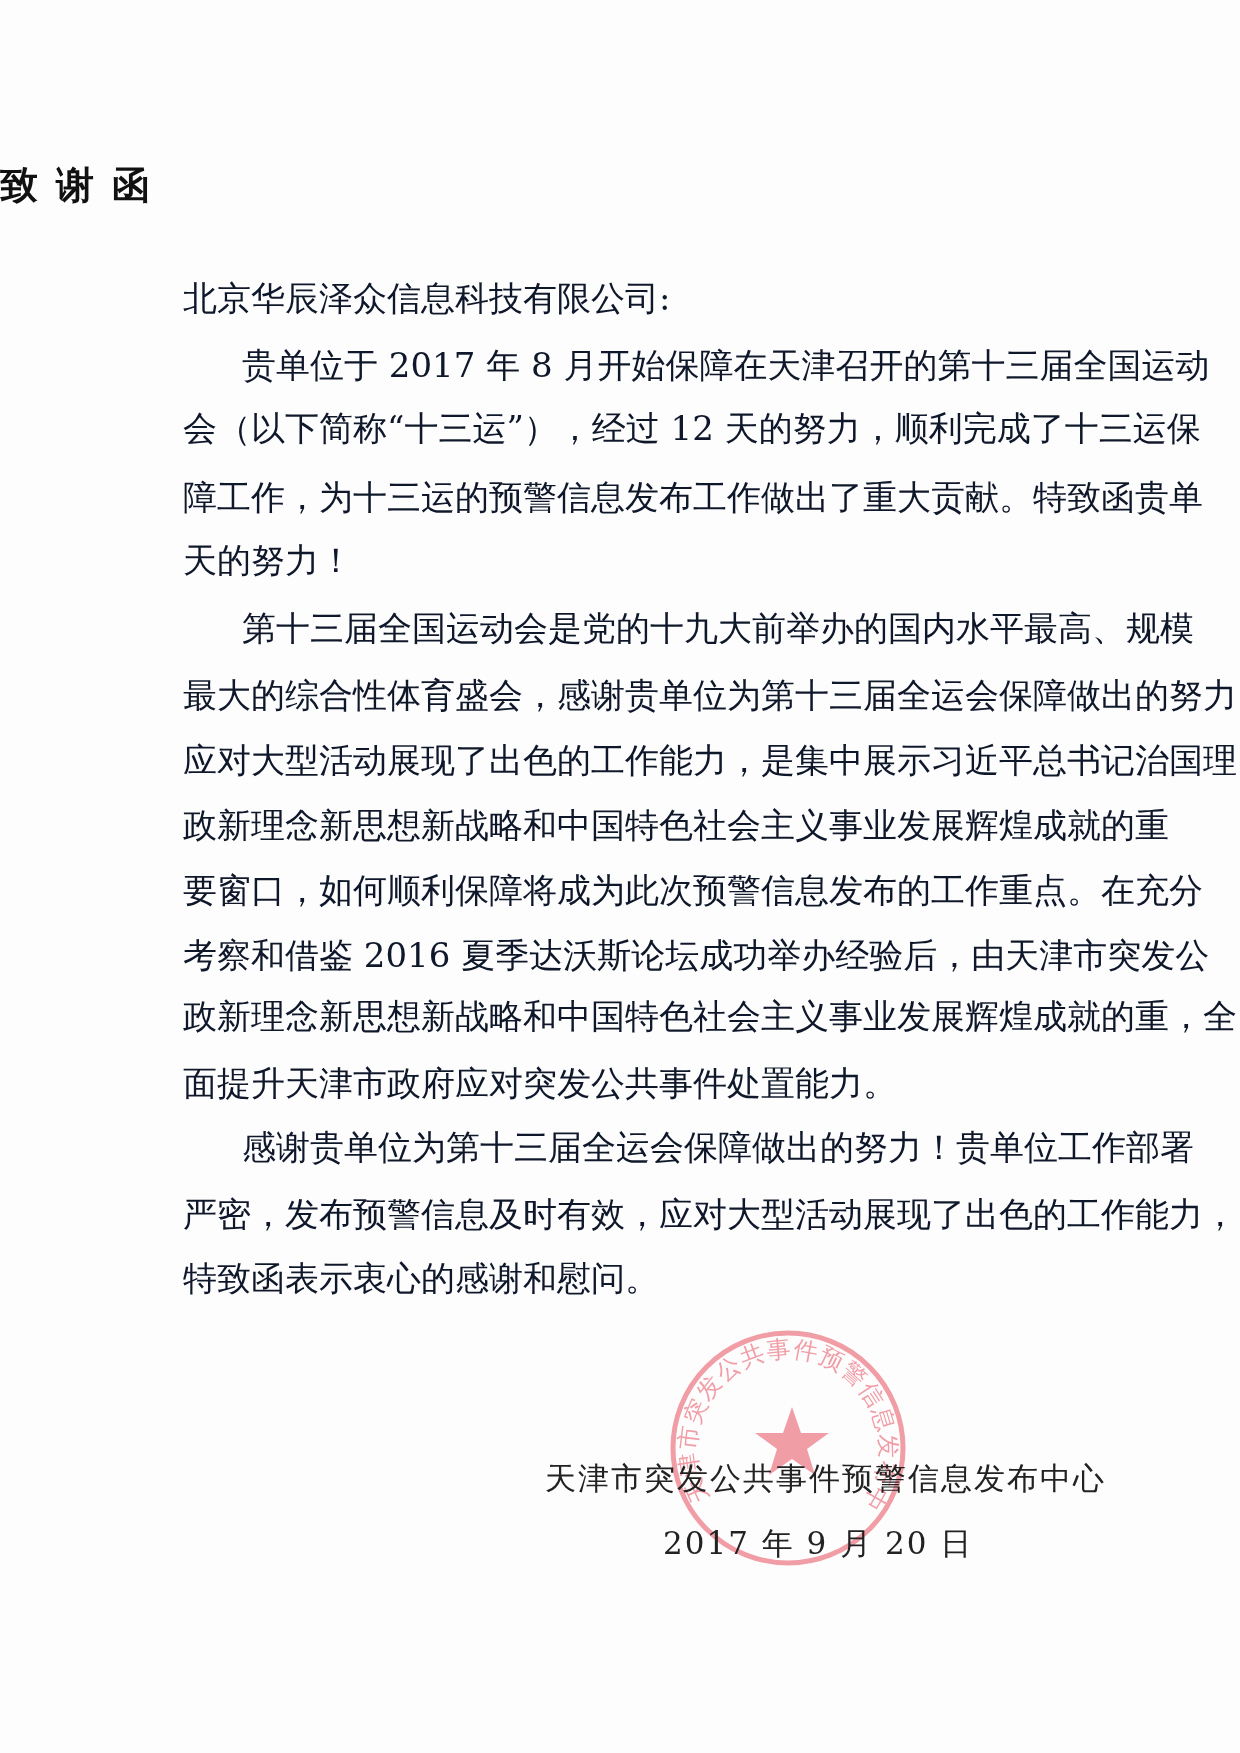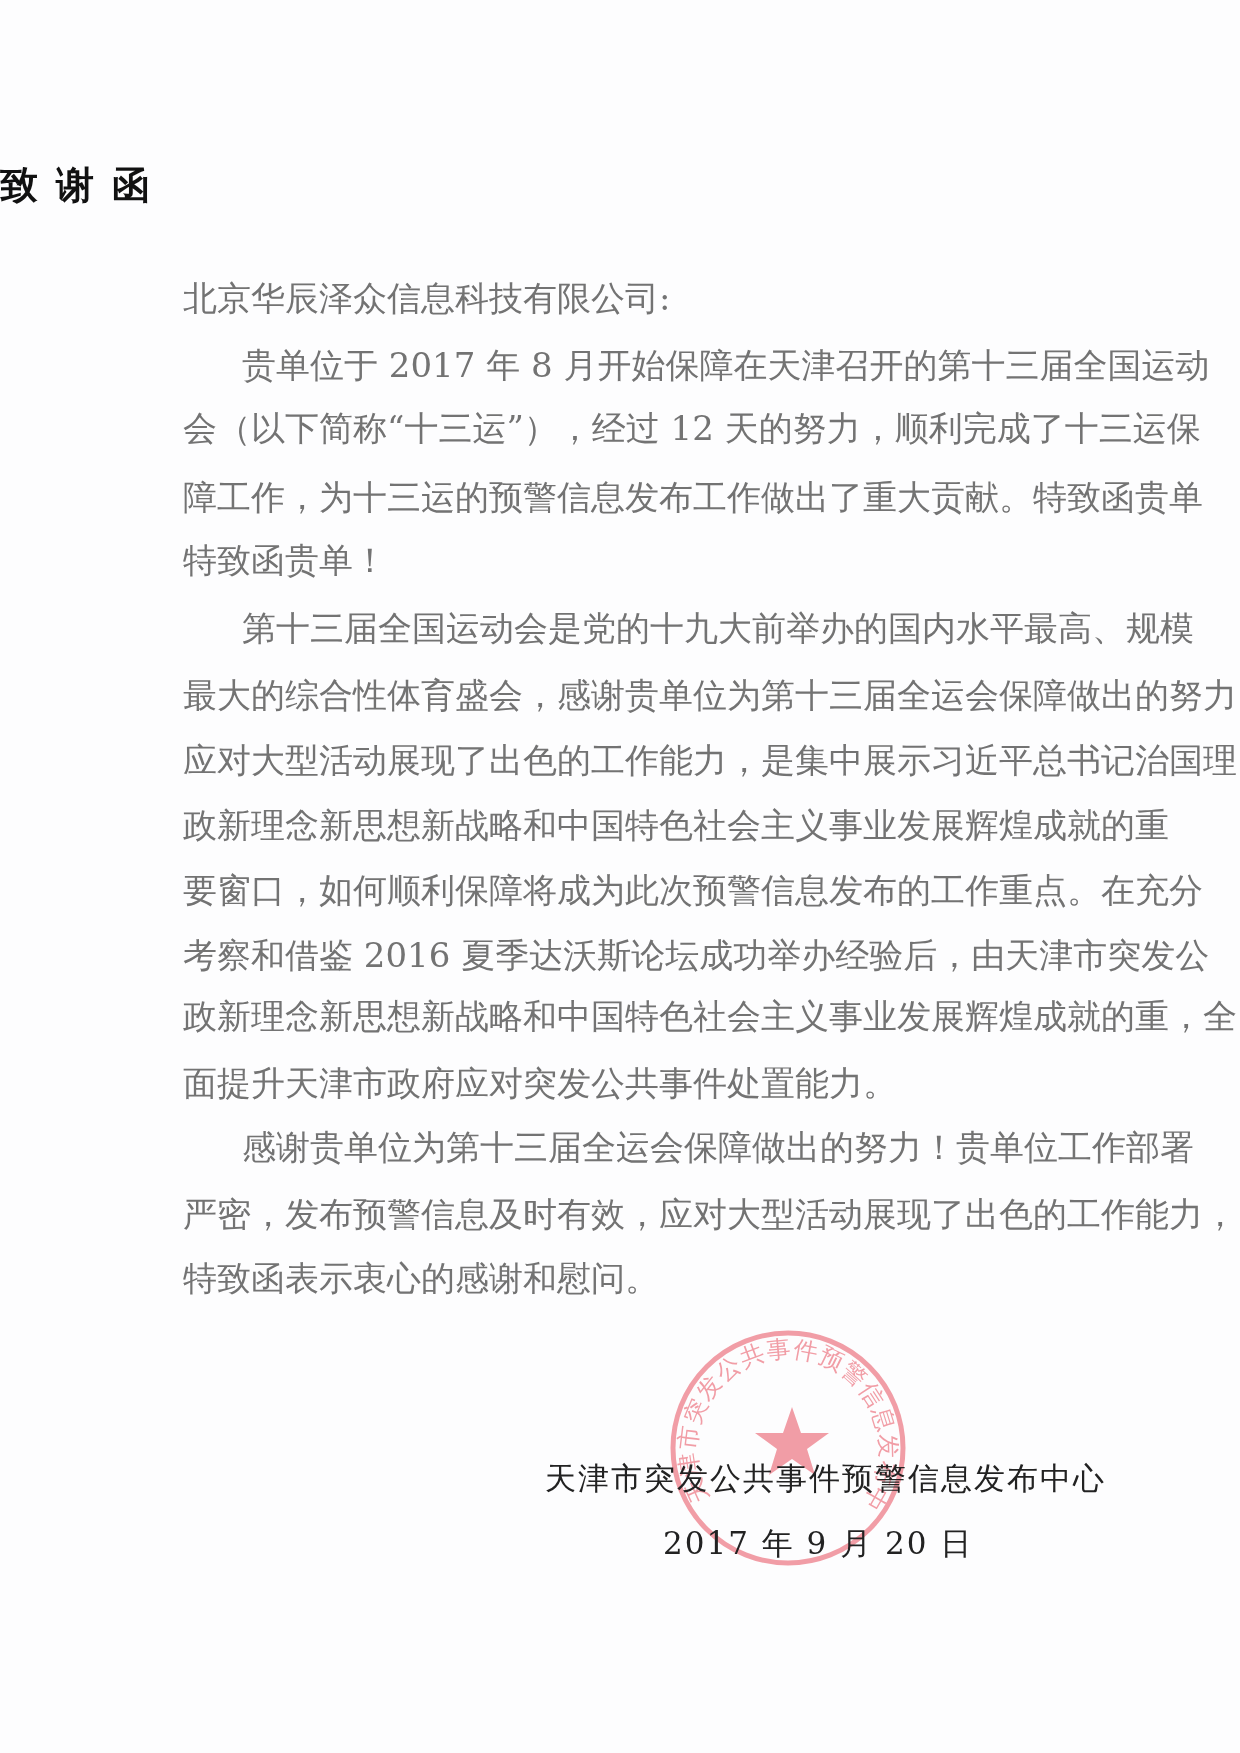--- a/index.html
+++ b/index.html
@@ -2,39 +2,39 @@
 <html><head>
 <meta charset="utf-8">
 <style>
   html,body{margin:0;padding:0;}
   body{width:1240px;height:1753px;background:#fdfdfe;position:relative;overflow:hidden;
        font-family:"DejaVu Serif","Liberation Serif",serif;color:#1a1a1a;}
   .title{position:absolute;left:0;width:1240px;top:160px;text-align:left;
          font-size:38px;font-weight:bold;letter-spacing:18px;color:#111;
          font-family:"DejaVu Sans","Liberation Sans",sans-serif;}
   .line{position:absolute;left:183px;width:862px;height:40px;line-height:40px;
-        font-size:34px;white-space:nowrap;color:#737373;}
+        font-size:34px;white-space:nowrap;color:#0f172a;}
   .j{text-align:justify;text-align-last:justify;}
   .indent{left:242px;width:803px;}
   .sig{position:absolute;font-size:31px;white-space:nowrap;color:#222;letter-spacing:2px;}
   .stamp{position:absolute;left:668px;top:1328px;width:240px;height:240px;opacity:0.55;}
 </style>
 </head>
 <body>
 
 <div>
 
   <div class="title">致谢函</div>
 
   <div class="line" style="top:278px;">北京华辰泽众信息科技有限公司:</div>
 
   <div class="line j indent" style="top:345px;">贵单位于 2017 年 8 月开始保障在天津召开的第十三届全国运动</div>
   <div class="line j" style="top:408px;">会（以下简称“十三运”），经过 12 天的努力，顺利完成了十三运保</div>
   <div class="line j" style="top:477px;">障工作，为十三运的预警信息发布工作做出了重大贡献。特致函贵单</div>
-  <div class="line" style="top:540px;">特致函贵单！</div>
+  <div class="line" style="top:540px;">天的努力！</div>
 
   <div class="line j indent" style="top:608px;">第十三届全国运动会是党的十九大前举办的国内水平最高、规模</div>
   <div class="line j" style="top:675px;">最大的综合性体育盛会，感谢贵单位为第十三届全运会保障做出的努力</div>
   <div class="line j" style="top:740px;">应对大型活动展现了出色的工作能力，是集中展示习近平总书记治国理</div>
   <div class="line j" style="top:805px;">政新理念新思想新战略和中国特色社会主义事业发展辉煌成就的重</div>
   <div class="line j" style="top:870px;">要窗口，如何顺利保障将成为此次预警信息发布的工作重点。在充分</div>
   <div class="line j" style="top:935px;">考察和借鉴 2016 夏季达沃斯论坛成功举办经验后，由天津市突发公</div>
   <div class="line j" style="top:996px;">政新理念新思想新战略和中国特色社会主义事业发展辉煌成就的重，全</div>
   <div class="line" style="top:1063px;">面提升天津市政府应对突发公共事件处置能力。</div>
 

